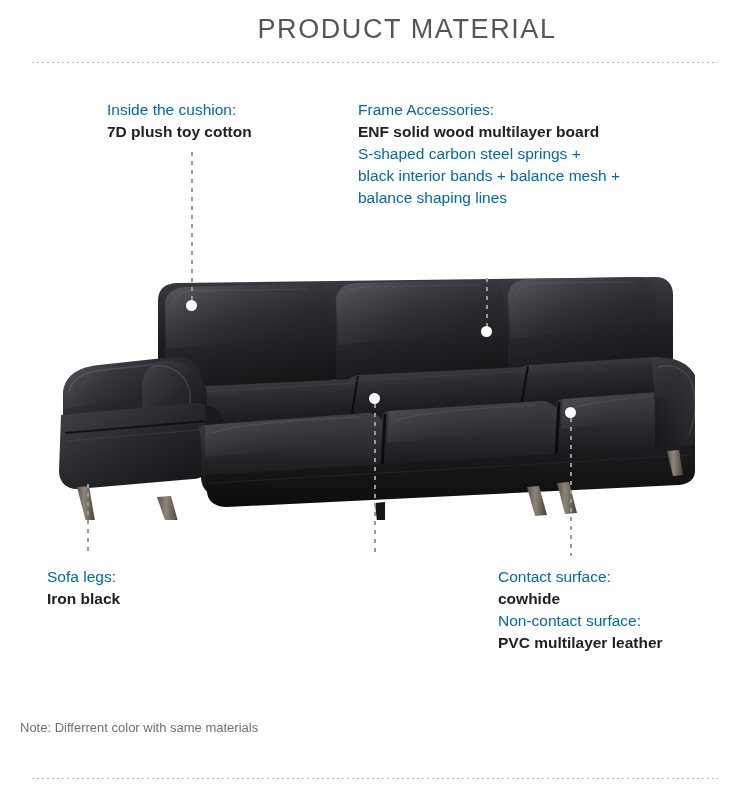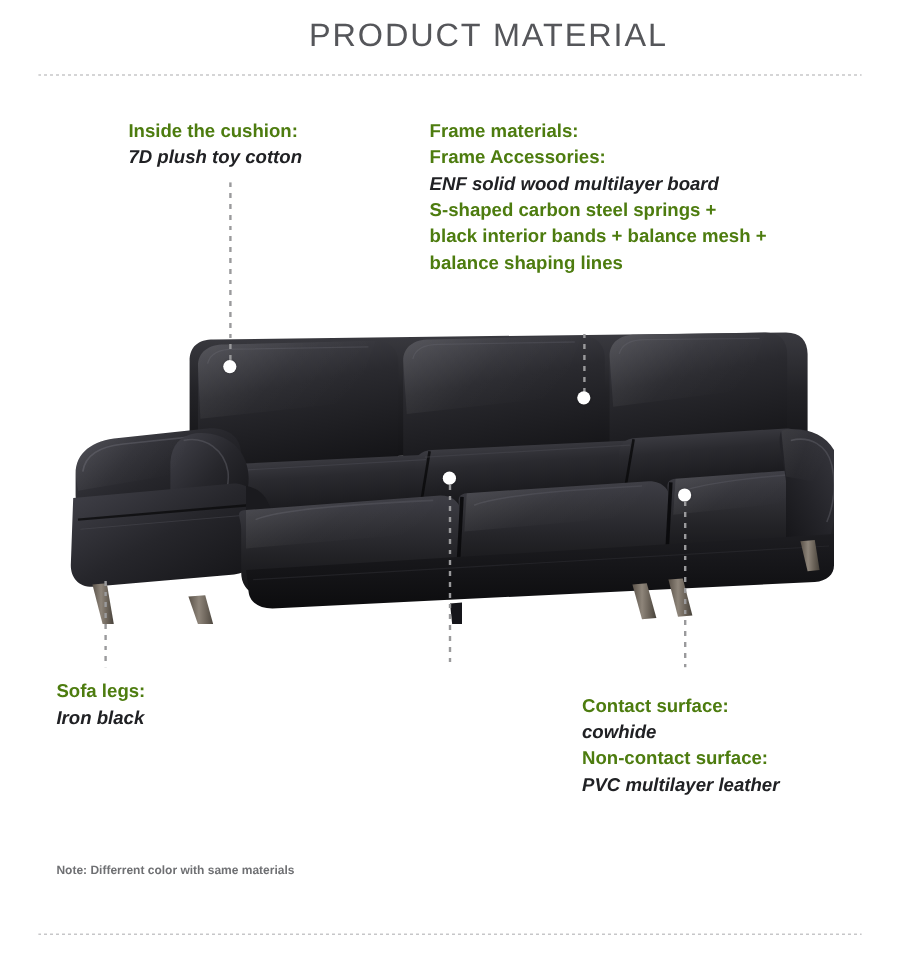--- a/index.html
+++ b/index.html
@@ -51,42 +51,41 @@
   
   .block {
     position: absolute;
     line-height: 1.42;
   }
   .line {
     white-space: nowrap;
     font-size: 15.5px;
   }
   .line.reg {
-    color: #4d7c0f;
-    font-weight: 700;
+    color: #0369a1;
+    font-weight: 400;
   }
   .line.bold {
     color: #202124;
     font-weight: 700;
-    font-style: italic;
   }
 
   #block-cushion   { left: 107px; top: 99px;  }
   #block-frame     { left: 358px; top: 99px;  }
   #block-legs      { left: 47px;  top: 566px; }
   #block-seat      { left: 259px; top: 566px; }
-  #block-surface   { left: 485px; top: 566px; margin-top: 12px; }
+  #block-surface   { left: 498px; top: 566px; }
 
   .note {
     position: absolute;
-    left: 47px;
+    left: 20px;
     top: 720px;
-    font-size: 10px;
+    font-size: 13px;
     color: #6f7073;
-    font-weight: 700;
+    font-weight: 400;
     white-space: nowrap;
   }
 
   
   .leader {
     position: absolute;
     width: 2px;
     background-image: repeating-linear-gradient(
       to bottom,
       #9a9a9c 0px, #9a9a9c 4px,
@@ -119,21 +118,20 @@
   <div class="title">PRODUCT MATERIAL</div>
 
   <div class="divider top"></div>
 
   <div class="block" id="block-cushion">
     <div class="line reg">Inside the cushion:</div>
     <div class="line bold">7D plush toy cotton</div>
   </div>
 
   <div class="block" id="block-frame">
-    <div class="line reg">Frame materials:</div>
     <div class="line reg">Frame Accessories:</div>
     <div class="line bold">ENF solid wood multilayer board</div>
     <div class="line reg">S-shaped carbon steel springs +</div>
     <div class="line reg">black interior bands + balance mesh +</div>
     <div class="line reg">balance shaping lines</div>
   </div>
 
   <div class="block" id="block-legs">
     <div class="line reg">Sofa legs:</div>
     <div class="line bold">Iron black</div>

